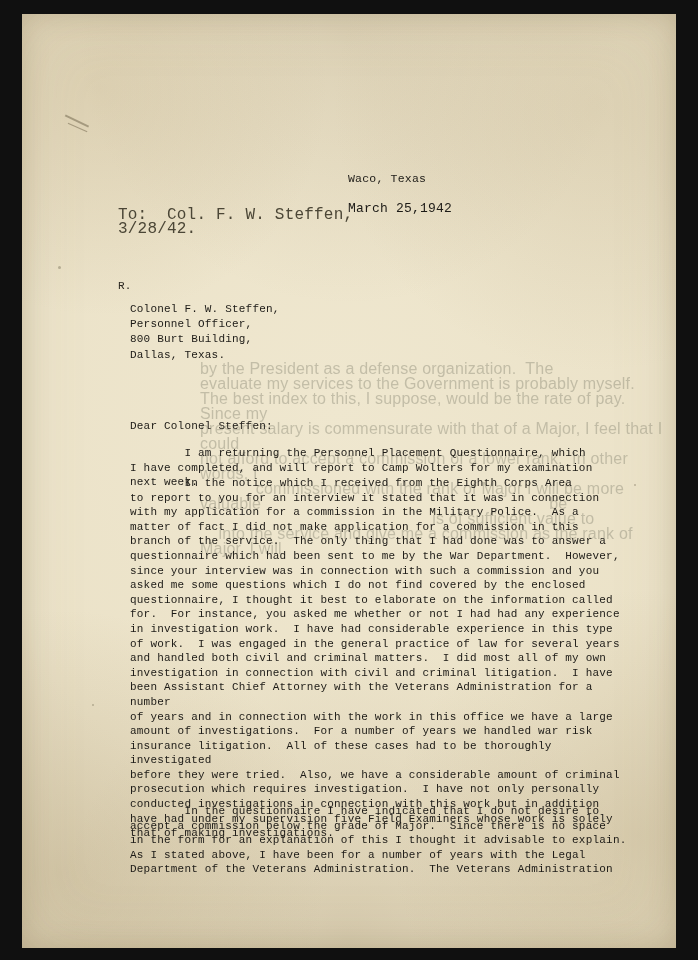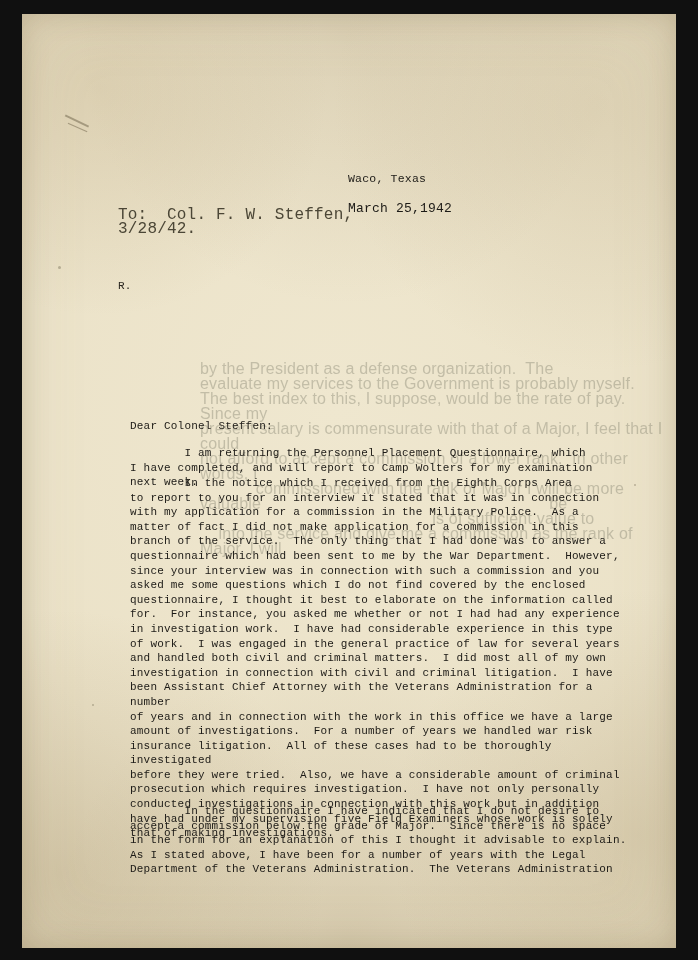--- a/index.html
+++ b/index.html
@@ -150,20 +150,24 @@
     <span class="speck" style="left:70px; top:690px; width:2px; height:2px;"></span>
 
     <div class="txt" id="city">Waco, Texas</div>
     <div class="txt" id="date">March 25,1942</div>
 
     <div class="txt" id="routing">To:  Col. F. W. Steffen,
 3/28/42.</div>
 
     <div class="txt" id="mark-r">R.</div>
 
+    <div class="txt" id="addressee">Colonel F. W. Steffen,
+Personnel Officer,
+800 Burt Building,
+Dallas, Texas.</div>
 
     <div class="ghost" id="ghost-block">by the President as a defense organization.  The
 evaluate my services to the Government is probably myself.
 The best index to this, I suppose, would be the rate of pay.  Since my
 present salary is commensurate with that of a Major, I feel that I could
 not afford to accept a commission of a lower rank.  In other words, I
             commissioned with the rank of Major I will be more
 valuable                                                              be
                                                   is of sufficient value to
     into the service and give me a commission as the rank of

